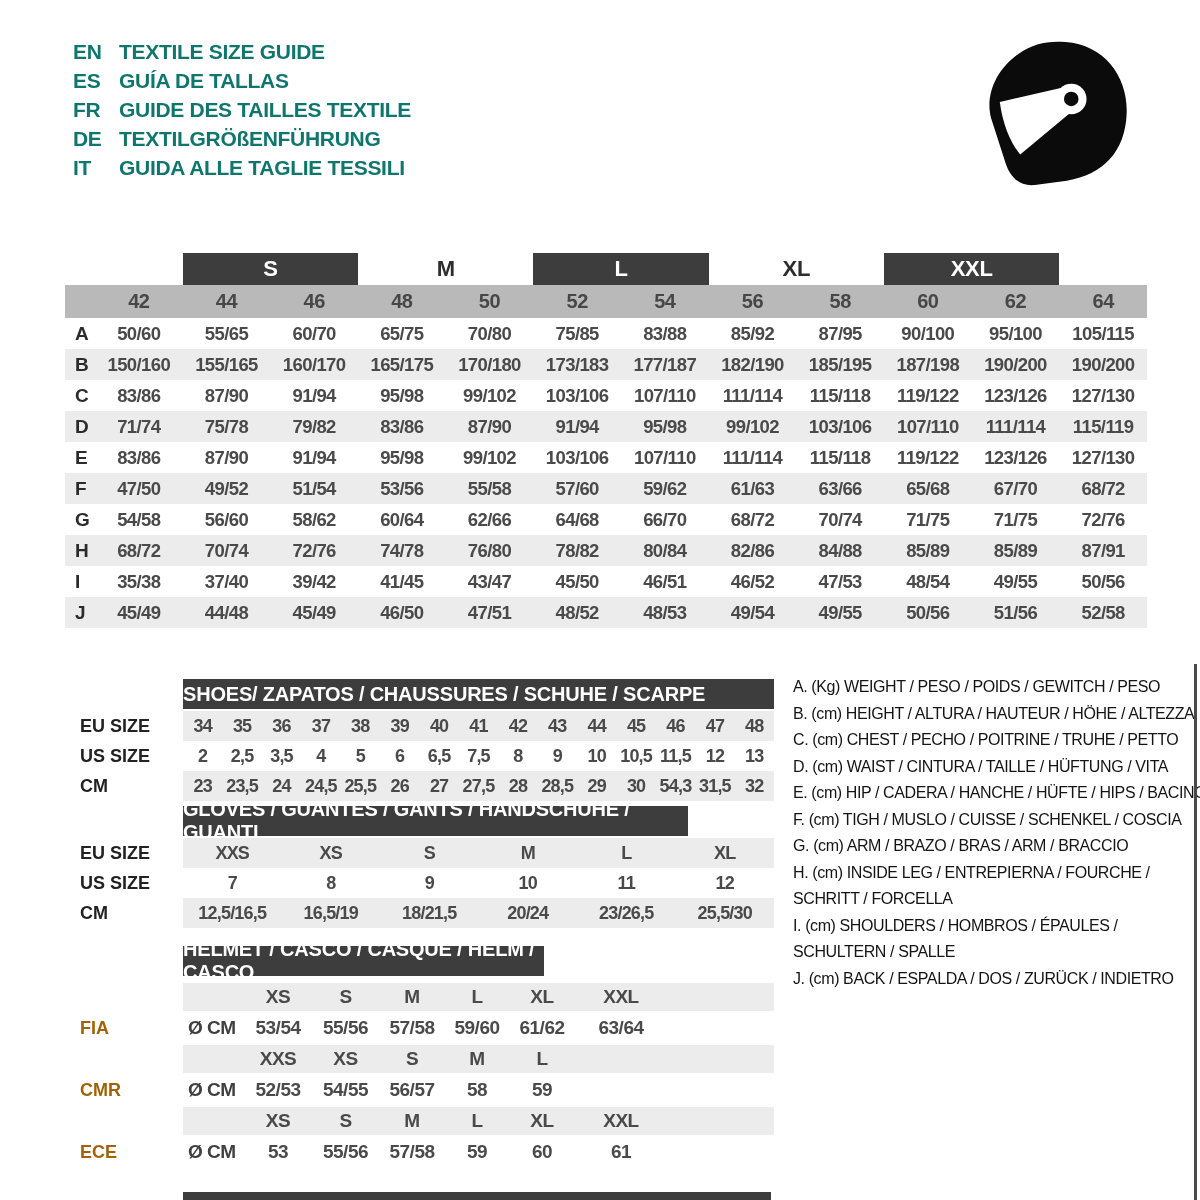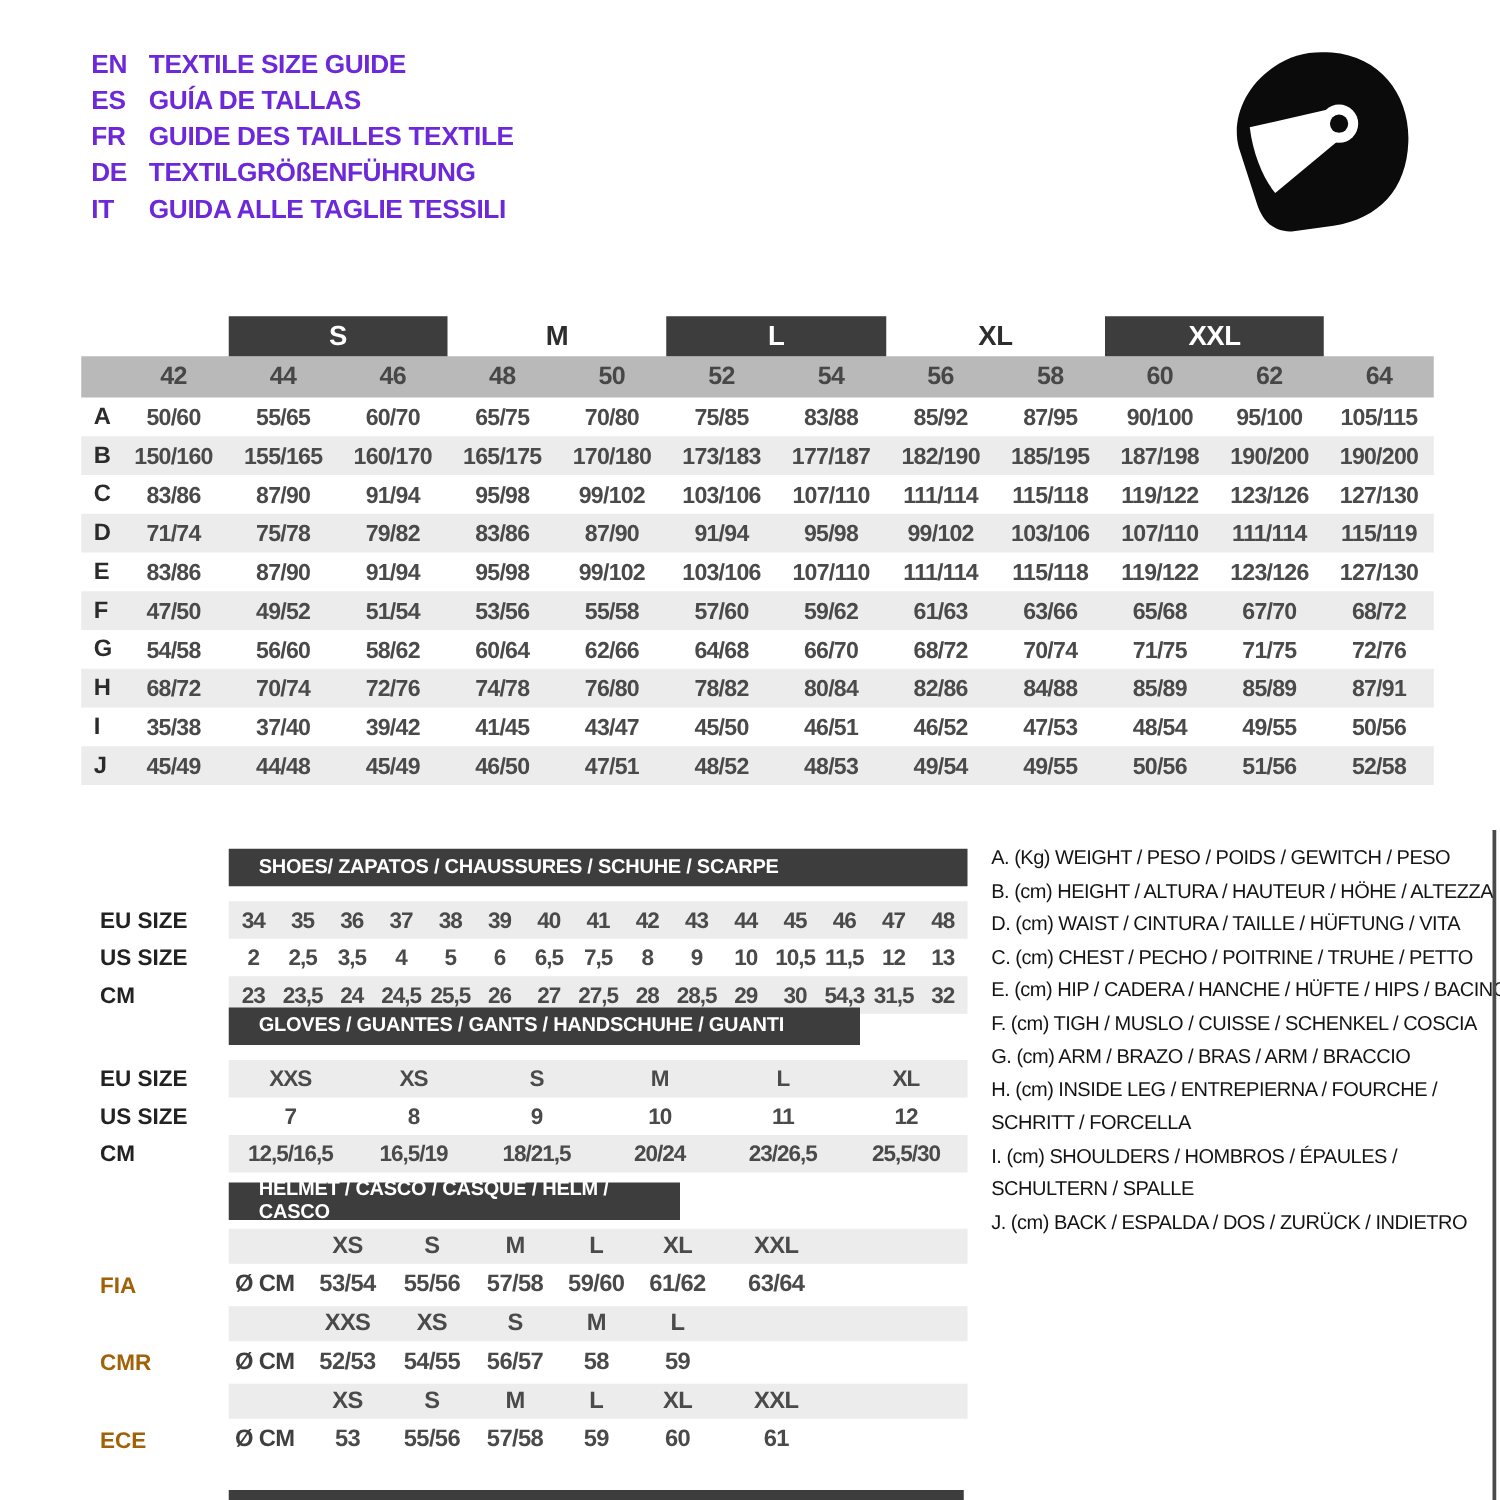--- a/index.html
+++ b/index.html
@@ -3,21 +3,21 @@
 <meta charset="utf-8">
 <style>
   html,body{margin:0;padding:0}
   body{
     width:1200px;height:1200px;background:#ffffff;position:relative;overflow:hidden;
     font-family:"Liberation Sans",sans-serif;color:#3c3c3c;
   }
 
   
   .langs{position:absolute;left:73px;top:37px}
-  .lang-row{display:flex;font-weight:bold;font-size:21px;line-height:29px;color:#6d28d9;letter-spacing:-0.3px}
+  .lang-row{display:flex;font-weight:bold;font-size:21px;line-height:29px;color:#0f766e;letter-spacing:-0.3px}
   .lang-code{width:46px;flex:0 0 46px}
 
   
   .helmet-logo{position:absolute;left:975px;top:25px;width:175px;height:180px}
 
   
   .size-table{position:absolute;left:65px;top:253px;width:1082px}
   .grid13{display:grid;grid-template-columns:30px repeat(12,1fr)}
   .group-row{height:32px}
   .group-cell{display:flex;align-items:center;justify-content:center;font-weight:bold;font-size:22px;color:#2d2d2d;letter-spacing:-0.3px}
@@ -27,24 +27,24 @@
   .data-row{height:31px;align-items:center}
   .tbody div.data-row:nth-of-type(even){background:#ececec}
   .row-letter{font-weight:bold;font-size:19px;color:#2b2b2b;padding-left:10px}
   .size-cell{text-align:center;font-weight:bold;font-size:18.5px;color:#4a4a4a;letter-spacing:-0.6px}
   .contents{display:contents}
 
   
   .section{position:absolute;left:80px;width:700px}
   .sec-title{
     margin-left:103px;height:30px;background:#3d3d3d;color:#ffffff;
-    display:flex;align-items:center;font-weight:bold;font-size:16px;
-    letter-spacing:-0.2px;padding-left:24px;box-sizing:border-box
+    display:flex;align-items:center;font-weight:bold;font-size:20px;
+    letter-spacing:-0.2px;padding-left:0;box-sizing:border-box
   }
-  .rows{margin-top:12px}
+  .rows{margin-top:2px}
   .srow{display:flex;height:30px}
   .slabel{width:103px;flex:0 0 103px;display:flex;align-items:center;font-weight:bold;font-size:18px;color:#222222}
   .sdata{width:591px;display:grid;align-items:center}
   .rows div.srow:nth-of-type(odd) .sdata{background:#ececec}
   .shoes-grid{grid-template-columns:repeat(15,1fr)}
   .gloves-grid{grid-template-columns:repeat(6,1fr)}
   .scell{text-align:center;font-weight:bold;font-size:18px;color:#4a4a4a;letter-spacing:-0.8px}
 
   
   .hrows{margin-top:7px}
@@ -358,22 +358,22 @@
           </div>
         </div>
       </div>
     </div>
 </div>
 
 <div class="legend">
 
 <div class="legend-line">A. (Kg) WEIGHT / PESO / POIDS / GEWITCH / PESO</div>
     <div class="legend-line">B. (cm) HEIGHT / ALTURA / HAUTEUR / HÖHE / ALTEZZA</div>
+    <div class="legend-line">C. (cm) CHEST / PECHO / POITRINE / TRUHE / PETTO</div>
     <div class="legend-line">D. (cm) WAIST / CINTURA / TAILLE / HÜFTUNG / VITA</div>
-    <div class="legend-line">C. (cm) CHEST / PECHO / POITRINE / TRUHE / PETTO</div>
     <div class="legend-line">E. (cm) HIP / CADERA / HANCHE / HÜFTE / HIPS /  BACINO</div>
     <div class="legend-line">F. (cm) TIGH / MUSLO / CUISSE / SCHENKEL / COSCIA</div>
     <div class="legend-line">G. (cm) ARM / BRAZO / BRAS / ARM / BRACCIO</div>
     <div class="legend-line">H. (cm) INSIDE LEG / ENTREPIERNA / FOURCHE /</div>
     <div class="legend-line">SCHRITT / FORCELLA</div>
     <div class="legend-line">I.  (cm) SHOULDERS / HOMBROS / ÉPAULES /</div>
     <div class="legend-line">SCHULTERN / SPALLE</div>
     <div class="legend-line">J. (cm) BACK / ESPALDA / DOS / ZURÜCK / INDIETRO</div>
   </div>
 

